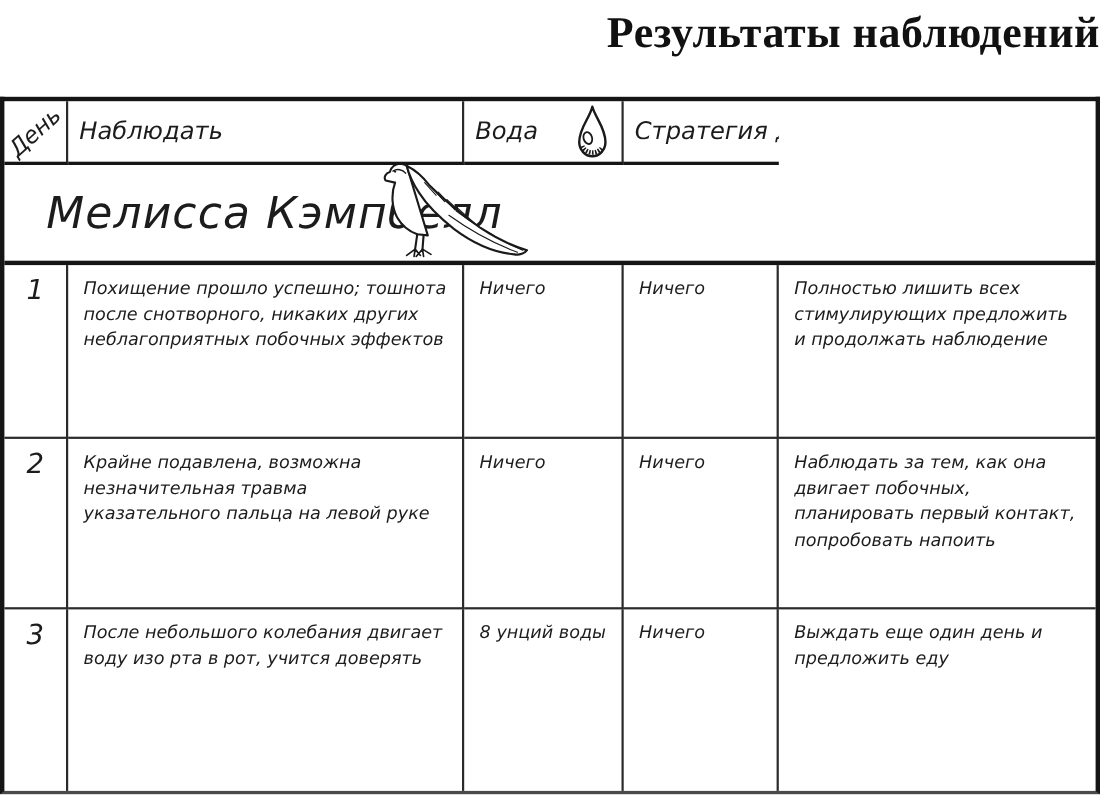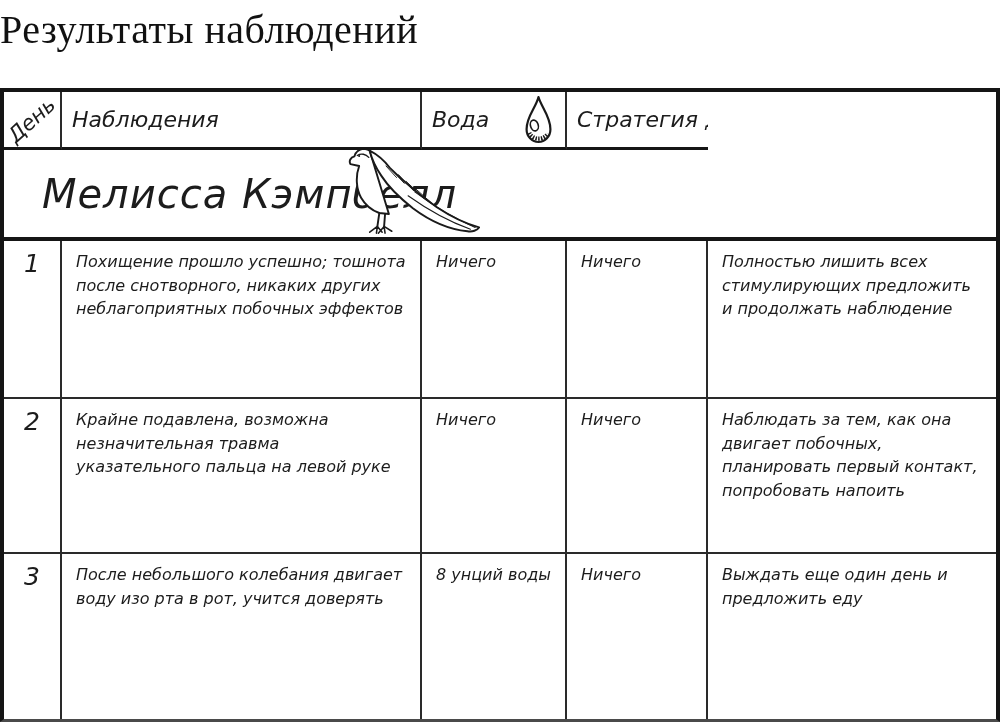--- a/index.html
+++ b/index.html
@@ -1,23 +1,23 @@
 <!DOCTYPE html>
 <html><head>
 <meta charset="utf-8">
 <style>
   * { margin: 0; padding: 0; box-sizing: border-box; }
   html, body { width: 1000px; height: 724px; background: #fff; overflow: hidden; }
   body { font-family: "DejaVu Sans", sans-serif; color: #1a1a1a; }
 
   .page-title {
     font-family: "Liberation Serif", "DejaVu Serif", serif;
-    font-weight: 400;
+    font-weight: 700;
     font-size: 40px;
-    text-align: left;
+    text-align: right;
     margin-top: 6px;
     letter-spacing: 0.5px;
     color: #111;
   }
 
   .obs-table {
     position: absolute;
     left: 0; top: 88px;
     width: 1000px; height: 634px;
     border: 4px solid #151515;
@@ -106,21 +106,21 @@
 
 <h1 class="page-title">Результаты наблюдений</h1>
 
 <div class="obs-table">
 
   <div class="cell head-cell day-head hand">
     <span class="label">День</span>
   </div>
 
   <div class="cell head-cell hand">
-    <span class="label">Наблюдения</span>
+    <span class="label">Наблюдать</span>
   </div>
 
   <div class="cell head-cell hand">
     <span class="label">Вода</span>
     <span class="spacer"></span>
     <span class="icon-box">
       <svg width="33" height="50" viewBox="0 0 36 54">
         <path d="M18,2 C15,14 5,23 5,37 A13,14 0 0 0 31,37 C31,23 21,13 18,2 Z" fill="#fff" stroke="#1a1a1a" stroke-width="2.4" stroke-linejoin="round"></path>
         <ellipse cx="13.5" cy="33" rx="4.2" ry="6" transform="rotate(-18 13.5 33)" fill="none" stroke="#1a1a1a" stroke-width="1.8"></ellipse>
         <path d="M8,41 A11,10 0 0 0 28,42" fill="none" stroke="#1a1a1a" stroke-width="4.5" stroke-dasharray="1.6,1.4"></path>

